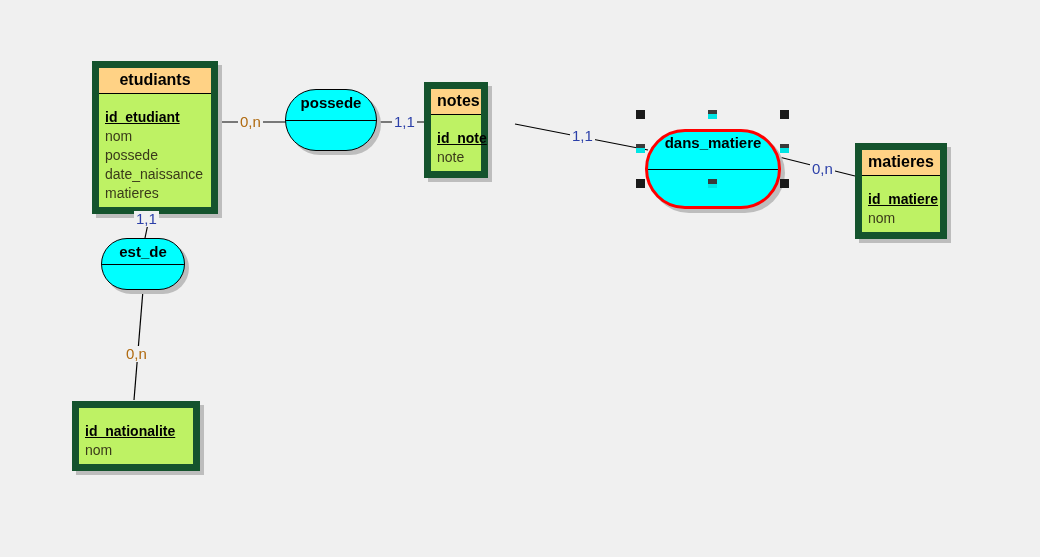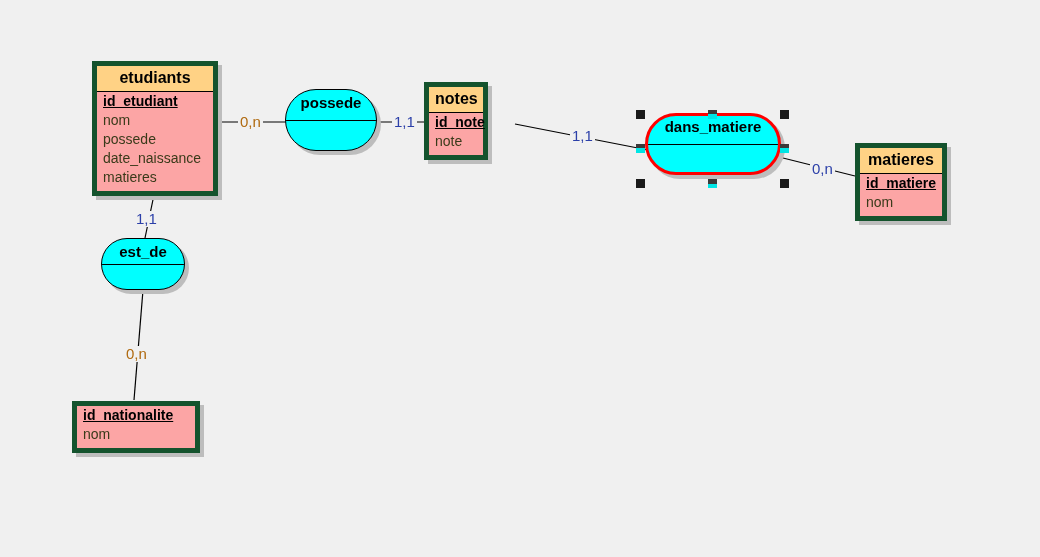--- a/index.html
+++ b/index.html
@@ -33,37 +33,37 @@
     height: 557px;
     z-index: 1;
     pointer-events: none;
   }
 
   
   .entity {
     position: absolute;
     z-index: 3;
     box-sizing: border-box;
-    border: 5px solid #14532d;
-    background: #fca5a5;
+    border: 7px solid #14532d;
+    background: #bef264;
     box-shadow: 4px 4px 0 0 #bdbdbd;
   }
   .entity-title {
     background: #ffd285;
     border-bottom: 1px solid #000000;
     text-align: center;
     font-weight: bold;
     font-size: 16px;
     color: #000000;
     line-height: 22px;
     padding: 1px 6px 2px 6px;
     white-space: nowrap;
   }
   .entity-body {
-    padding: 0 4px 4px 4px;
+    padding: 14px 4px 4px 4px;
   }
   .attr {
     font-size: 14px;
     color: #3a3a1a;
     line-height: 19px;
     white-space: nowrap;
     padding-left: 2px;
   }
   .attr.key {
     font-weight: bold;
@@ -183,21 +183,21 @@
       <div class="attr key">id_nationalite</div>
       <div class="attr">nom</div>
     </div>
   </div>
 
   <div class="relation" id="rel-possede" style="left:285px; top:89px; width:92px; height:62px;">
     <div class="relation-label">possede</div>
     <div class="relation-divider"></div>
   </div>
 
-  <div class="relation selected" id="rel-dansmatiere" style="left:645px; top:113px; width:136px; height:62px;">
+  <div class="relation selected" id="rel-dansmatiere" style="left:645px; top:129px; width:136px; height:80px;">
     <div class="relation-label">dans_matiere</div>
     <div class="relation-divider"></div>
   </div>
 
   <div class="relation" id="rel-estde" style="left:101px; top:238px; width:84px; height:52px;">
     <div class="relation-label">est_de</div>
     <div class="relation-divider"></div>
   </div>
 
   <div class="handle" style="left:636px; top:110px;"></div>

